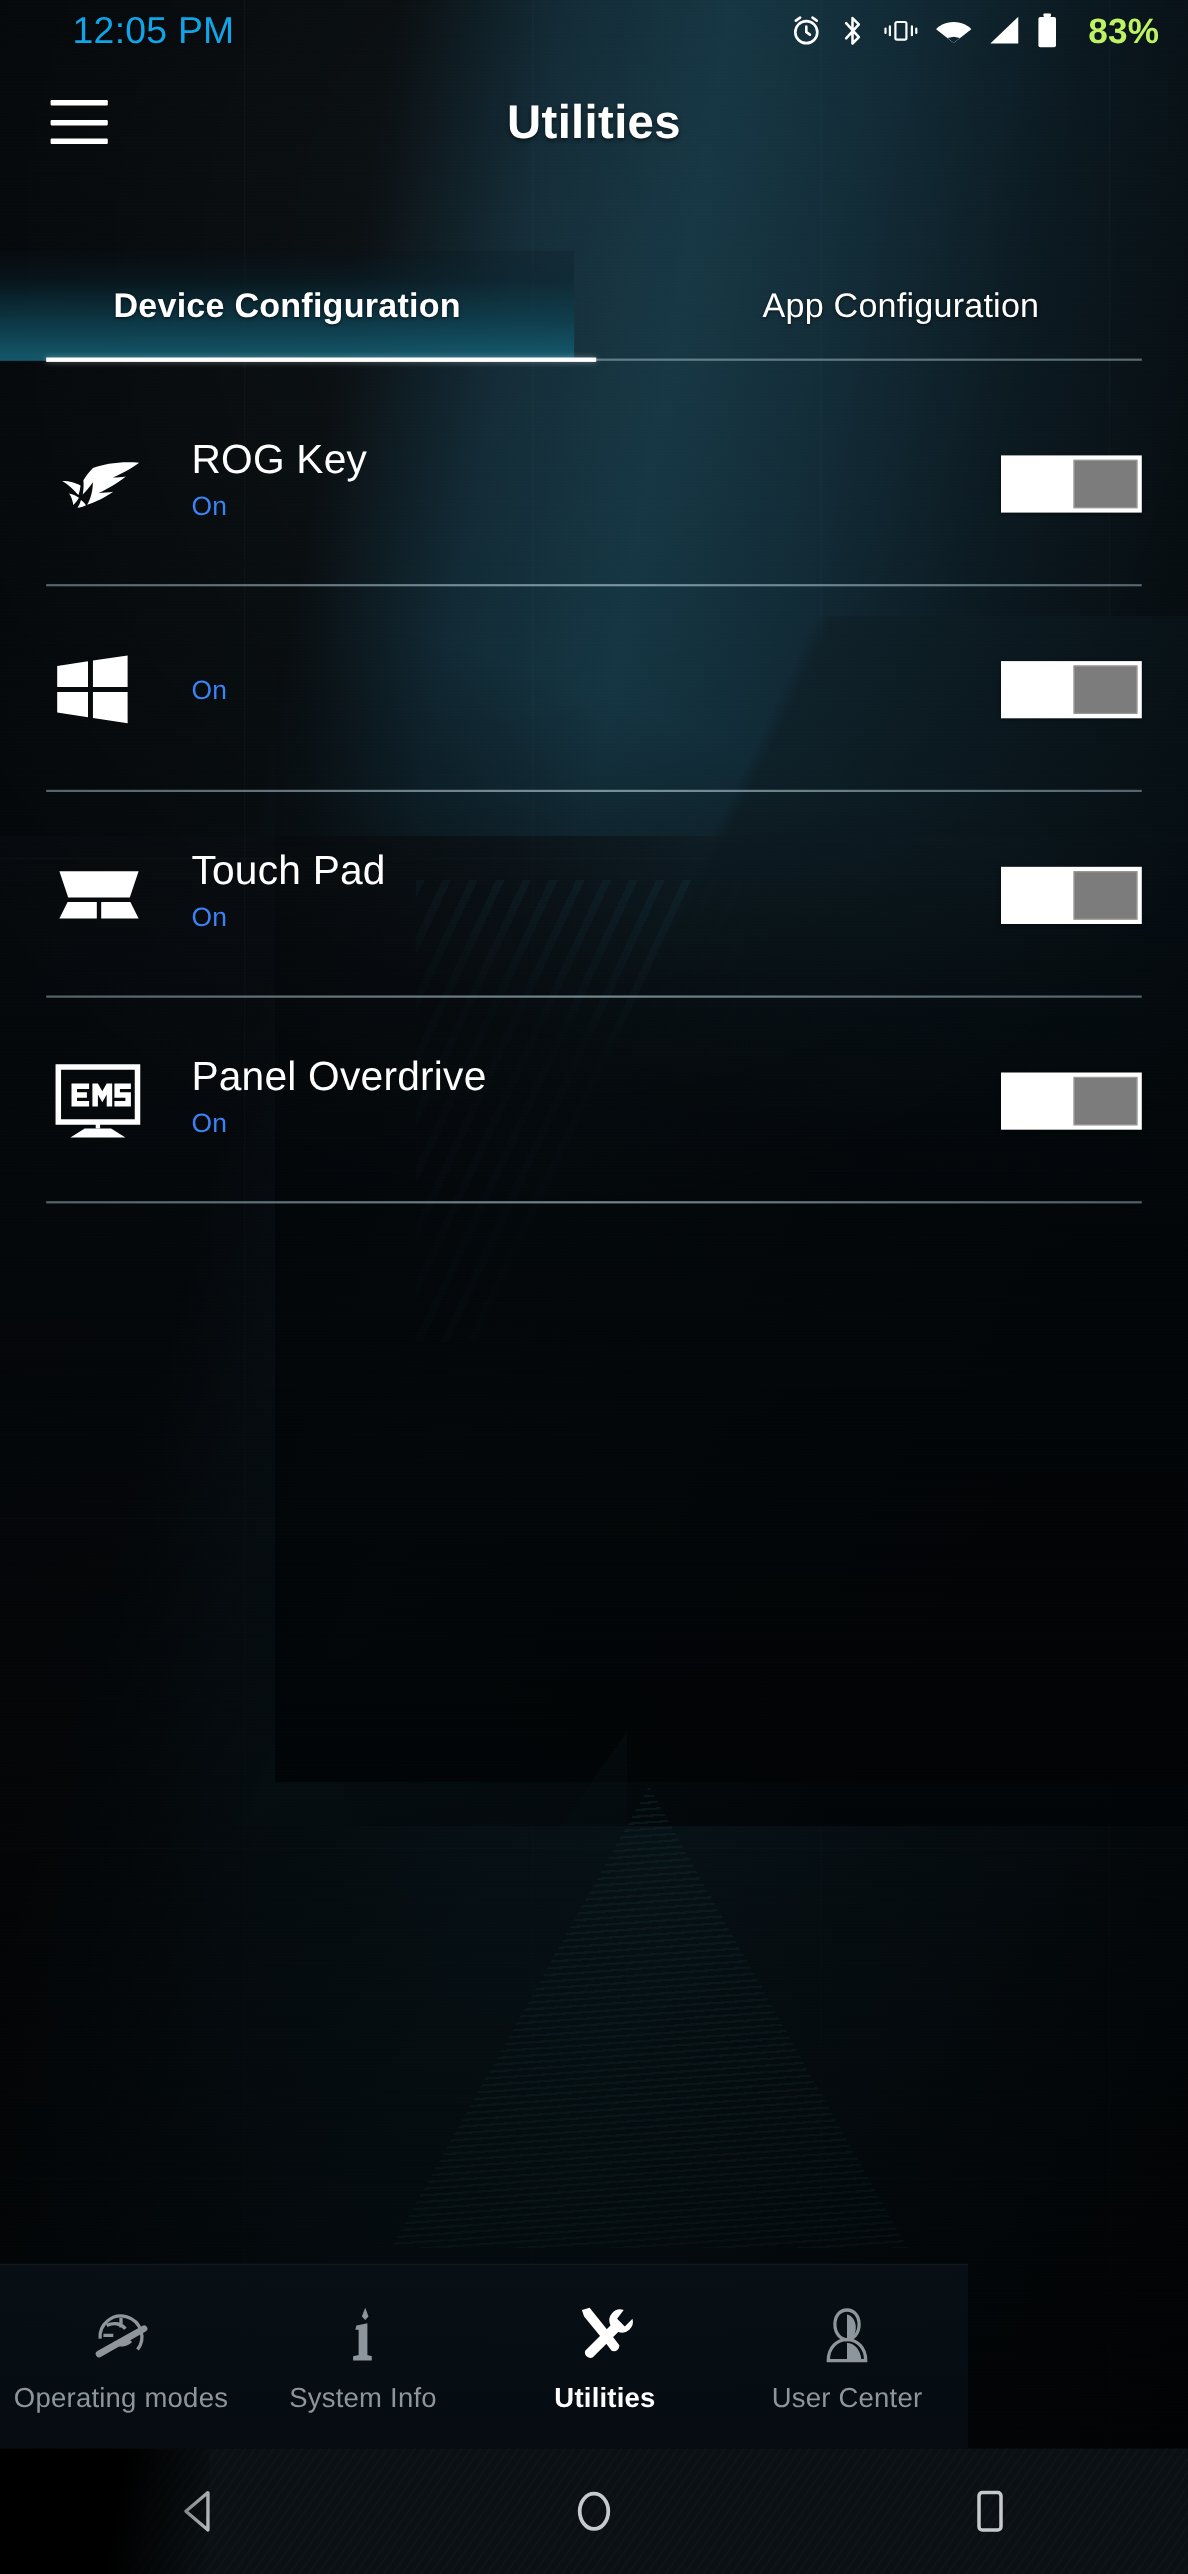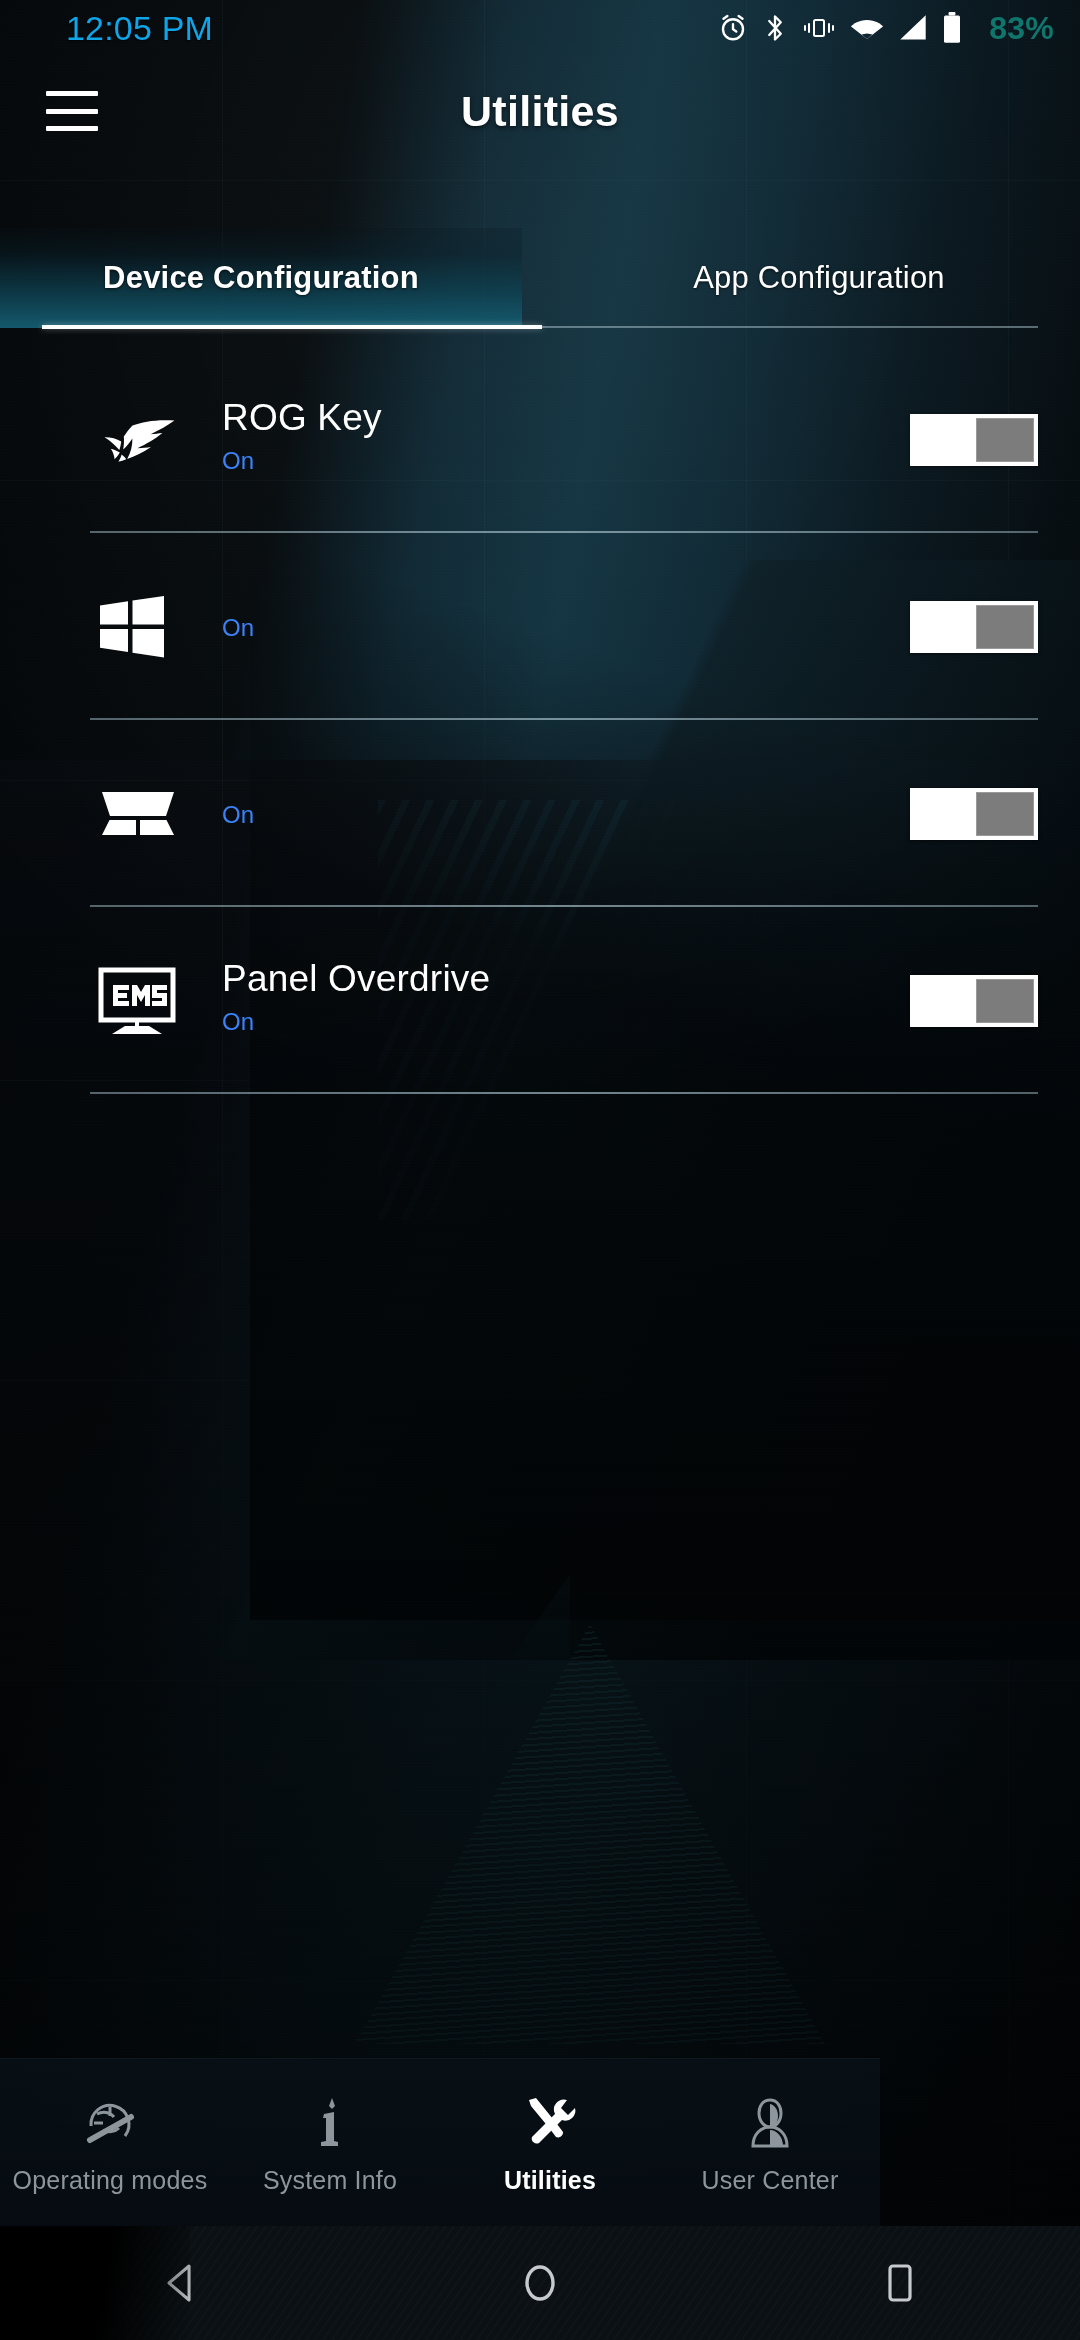--- a/index.html
+++ b/index.html
@@ -104,21 +104,21 @@
     padding:0 26px 0 66px;
     z-index:20;
   }
   .clock{
     color:#0ea5e9; font-size:34px; font-weight:400; letter-spacing:.2px;
     text-shadow:0 1px 2px rgba(0,0,0,.7);
   }
   .sys-icons{ display:flex; align-items:center; gap:14px; }
   .sys-icons svg{ display:block; }
   .battpct{
-    color:#0f766e; font-size:32px; font-weight:700; letter-spacing:.2px; margin-left:13px;
+    color:#bef264; font-size:32px; font-weight:700; letter-spacing:.2px; margin-left:13px;
   }
 
   
   .appbar{
     position:absolute; left:0; top:56px; width:1080px; height:110px;
     display:flex; align-items:center; z-index:15;
   }
   .hamburger{
     position:absolute; left:46px; top:50%; transform:translateY(-50%);
     width:52px; height:40px; display:flex; flex-direction:column;
@@ -155,21 +155,21 @@
     background:rgba(190,215,225,0.45); z-index:14;
   }
   .tab-indicator{
     position:absolute; left:42px; top:325px; width:500px; height:4px;
     background:#ffffff; z-index:16;
     box-shadow:0 0 6px rgba(255,255,255,.35);
   }
 
   
   .list{
-    position:absolute; left:0; top:346px; width:1080px; z-index:12;padding-left:48px;
+    position:absolute; left:0; top:346px; width:1080px; z-index:12;
   }
   .row{
     position:relative; height:187px;
     display:flex; align-items:center;
     padding:0 42px;
     cursor:pointer;
   }
   .row .sep{
     position:absolute; left:42px; right:42px; bottom:0; height:2px;
     background:linear-gradient(to right, rgba(150,175,185,.55), rgba(175,200,210,.65) 50%, rgba(160,185,195,.5));
@@ -361,20 +361,21 @@
 
     <div class="row">
       <div class="row-icon">
         <svg width="84" height="56" viewBox="0 0 84 56" fill="#ffffff">
           <path d="M6 6 L78 6 L70 30 L14 30 Z"></path>
           <path d="M13.5 34 L40 34 L40 49 L6 49 Z"></path>
           <path d="M44 34 L70.5 34 L78 49 L44 49 Z"></path>
         </svg>
       </div>
       <div class="row-text">
+        <div class="row-title">Touch Pad</div>
         <div class="row-status">On</div>
       </div>
       <div class="toggle">
         <div class="thumb"></div>
       </div>
       <div class="sep"></div>
     </div>
 
     <div class="row">
       <div class="row-icon">

